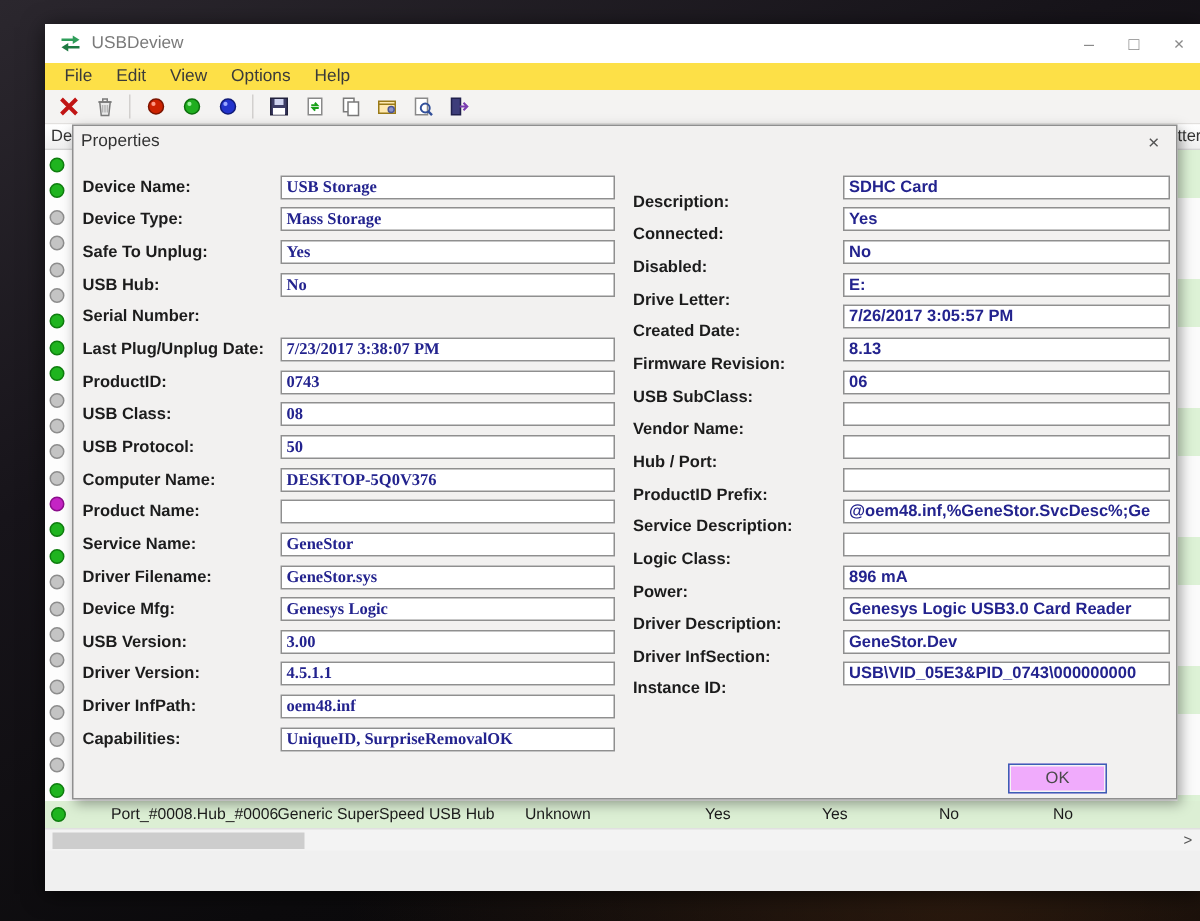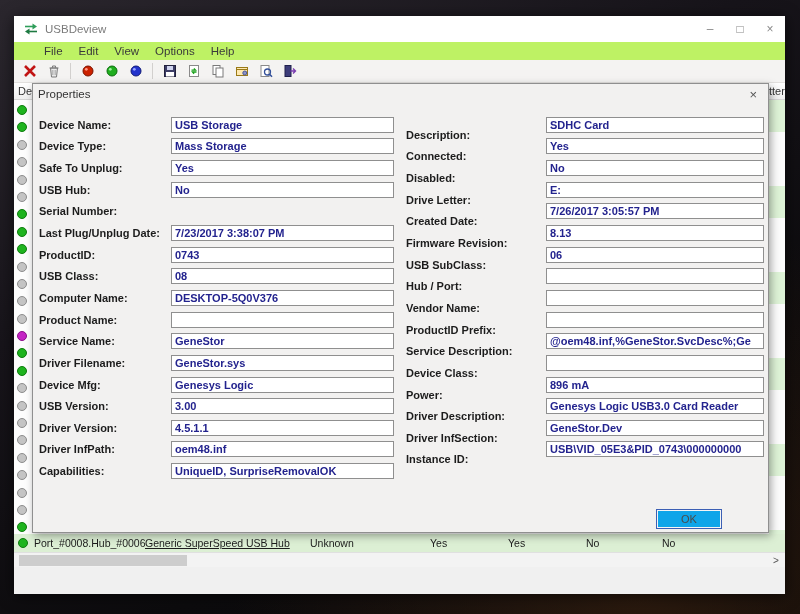--- a/index.html
+++ b/index.html
@@ -6,31 +6,31 @@
   html,body { width:800px; height:614px; overflow:hidden; }
   body {
     font-family:"Liberation Sans", sans-serif;
     background:
       radial-gradient(ellipse at 80% 95%, rgba(70,40,18,.55) 0%, rgba(0,0,0,0) 45%),
       linear-gradient(155deg, #2b272e 0%, #17141a 35%, #0c0b0d 70%, #080708 100%);
     position:relative;
   }
   
   .app-window {
-    position:absolute; left:14px; top:16px; width:771px; height:578px;
+    position:absolute; left:30px; top:16px; width:771px; height:578px;
     background:#f0f0f0; box-shadow:0 2px 14px rgba(0,0,0,.6);
     font-size:11px; color:#222;
   }
   .titlebar { height:26px; background:#ffffff; display:flex; align-items:center; padding-left:9px; }
   .titlebar .app-icon { width:16px; height:16px; margin-right:6px; flex:0 0 auto; }
   .titlebar .title-text { color:#7a7a7a; font-size:11.5px; }
   .win-controls { margin-left:auto; display:flex; height:100%; }
   .win-btn { width:30px; height:100%; display:flex; align-items:center; justify-content:center;
              color:#8a8a8a; font-size:12px; cursor:default; }
-  .menubar { height:18px; background:#bef264; display:flex; align-items:center; padding-left:22px; }
+  .menubar { height:18px; background:#fde047; display:flex; align-items:center; padding-left:5px; }
   .menu-item { padding:0 8px; font-size:11.5px; color:#3a3a3a; height:100%; display:flex; align-items:center; }
   .toolbar { height:23px; background:#f4f3f2; border-bottom:1px solid #e2e0de;
              display:flex; align-items:center; padding-left:5px; gap:3px; }
   .tb-btn { width:21px; height:20px; display:flex; align-items:center; justify-content:center; }
   .tb-sep { width:1px; height:16px; background:#d2d0ce; margin:0 3px; }
   
   .list-area { position:absolute; left:0; top:67px; right:0; bottom:60px; background:#fdfdfd; }
   .col-header { position:absolute; left:0; top:67px; width:100%; height:17px;
                 background:linear-gradient(#ffffff,#efefef); border-bottom:1px solid #d5d5d5;
                 font-size:11px; color:#333; }
@@ -52,31 +52,31 @@
   .prop-col { position:absolute; top:30px; display:flex; flex-direction:column; }
   .prop-col.left  { left:6px; }
   .prop-col.right { left:373px; }
   .prop-row { height:21.65px; display:flex; align-items:center; }
   .prop-label { font-weight:bold; color:#1c1c1c; font-size:11px; white-space:nowrap; }
   .left  .prop-label { width:132px; }
   .right .prop-label { width:140px;margin-top:20px; }
   .prop-value { height:16px; line-height:14px; background:#ffffff; border:1px solid #8f8f8f;
                 padding:0 3px; font-size:11px; font-weight:bold; color:#23238e;
                 white-space:nowrap; overflow:hidden; }
-  .left  .prop-value { width:223px; }
+  .left  .prop-value { width:223px;font-family:Liberation Serif, serif; }
   .right .prop-value { width:218px; }
   .ok-button { position:absolute; left:623px; top:425px; width:66px; height:20px;
-               background:#0ea5e9; border:1px solid #3c5fb4; box-shadow:inset 0 0 0 1px #f5f5f5;
+               background:#f0abfc; border:1px solid #3c5fb4; box-shadow:inset 0 0 0 1px #f5f5f5;
                font-size:11px; color:#4a4a4a; display:flex; align-items:center; justify-content:center; }
   
   .bottom-row { position:absolute; left:0; top:518px; width:771px; height:18px;
                 background:#dcefd4; font-size:10.5px; color:#1c1c1c; z-index:3; }
   .bottom-row .dot { position:absolute; left:4px; top:4px; }
-  .cell { position:absolute; top:3px; white-space:nowrap; }
-  .c0{left:20px;} .c1{left:131px;text-decoration:underline;} .c2{left:296px;} .c3{left:416px;} .c4{left:494px;} .c5{left:572px;} .c6{left:648px;}
+  .cell { position:absolute; top:3px; white-space:nowrap;margin-left:24px; }
+  .c0{left:20px;} .c1{left:131px;} .c2{left:296px;} .c3{left:416px;} .c4{left:494px;} .c5{left:572px;} .c6{left:648px;}
   .hscrollbar { position:absolute; left:0; top:536px; width:771px; height:15px; background:#f3f3f3;
                 border-top:1px solid #e0e0e0; z-index:3; }
   .hthumb { position:absolute; left:5px; top:2px; width:168px; height:11px; background:#cdcdcd; }
   .harrow { position:absolute; right:2px; top:0; width:14px; height:14px; color:#555;
             font-size:10px; display:flex; align-items:center; justify-content:center; }
   .statusbar { position:absolute; left:0; top:551px; width:771px; height:27px; background:#f0f0f0;
                border-top:1px solid #d9d9d9; font-size:10.5px; color:#222; z-index:3; }
   .sb-panel { position:absolute; top:0; height:100%; display:flex; align-items:center; }
   .sb-1 { left:4px; width:270px; }
   .sb-2 { left:278px; width:196px; justify-content:center; border-left:1px solid #dcdcdc;
@@ -254,20 +254,24 @@
         </div>
         <div class="prop-row">
           <div class="prop-label">ProductID:</div>
           <div class="prop-value">0743</div>
         </div>
         <div class="prop-row">
           <div class="prop-label">USB Class:</div>
           <div class="prop-value">08</div>
         </div>
         <div class="prop-row">
+          <div class="prop-label">USB Protocol:</div>
+          <div class="prop-value">50</div>
+        </div>
+        <div class="prop-row">
           <div class="prop-label">Computer Name:</div>
           <div class="prop-value">DESKTOP-5Q0V376</div>
         </div>
         <div class="prop-row">
           <div class="prop-label">Product Name:</div>
           <div class="prop-value"></div>
         </div>
         <div class="prop-row">
           <div class="prop-label">Service Name:</div>
           <div class="prop-value">GeneStor</div>
@@ -320,37 +324,37 @@
         </div>
         <div class="prop-row">
           <div class="prop-label">Firmware Revision:</div>
           <div class="prop-value">8.13</div>
         </div>
         <div class="prop-row">
           <div class="prop-label">USB SubClass:</div>
           <div class="prop-value">06</div>
         </div>
         <div class="prop-row">
+          <div class="prop-label">Vendor Name:</div>
+          <div class="prop-value"></div>
+        </div>
+        <div class="prop-row">
           <div class="prop-label">Hub / Port:</div>
-          <div class="prop-value"></div>
-        </div>
-        <div class="prop-row">
-          <div class="prop-label">Vendor Name:</div>
           <div class="prop-value"></div>
         </div>
         <div class="prop-row">
           <div class="prop-label">ProductID Prefix:</div>
           <div class="prop-value"></div>
         </div>
         <div class="prop-row">
           <div class="prop-label">Service Description:</div>
           <div class="prop-value">@oem48.inf,%GeneStor.SvcDesc%;Ge</div>
         </div>
         <div class="prop-row">
-          <div class="prop-label">Device Class:</div>
+          <div class="prop-label">Logic Class:</div>
           <div class="prop-value"></div>
         </div>
         <div class="prop-row">
           <div class="prop-label">Power:</div>
           <div class="prop-value">896 mA</div>
         </div>
         <div class="prop-row">
           <div class="prop-label">Driver Description:</div>
           <div class="prop-value">Genesys Logic USB3.0 Card Reader</div>
         </div>

